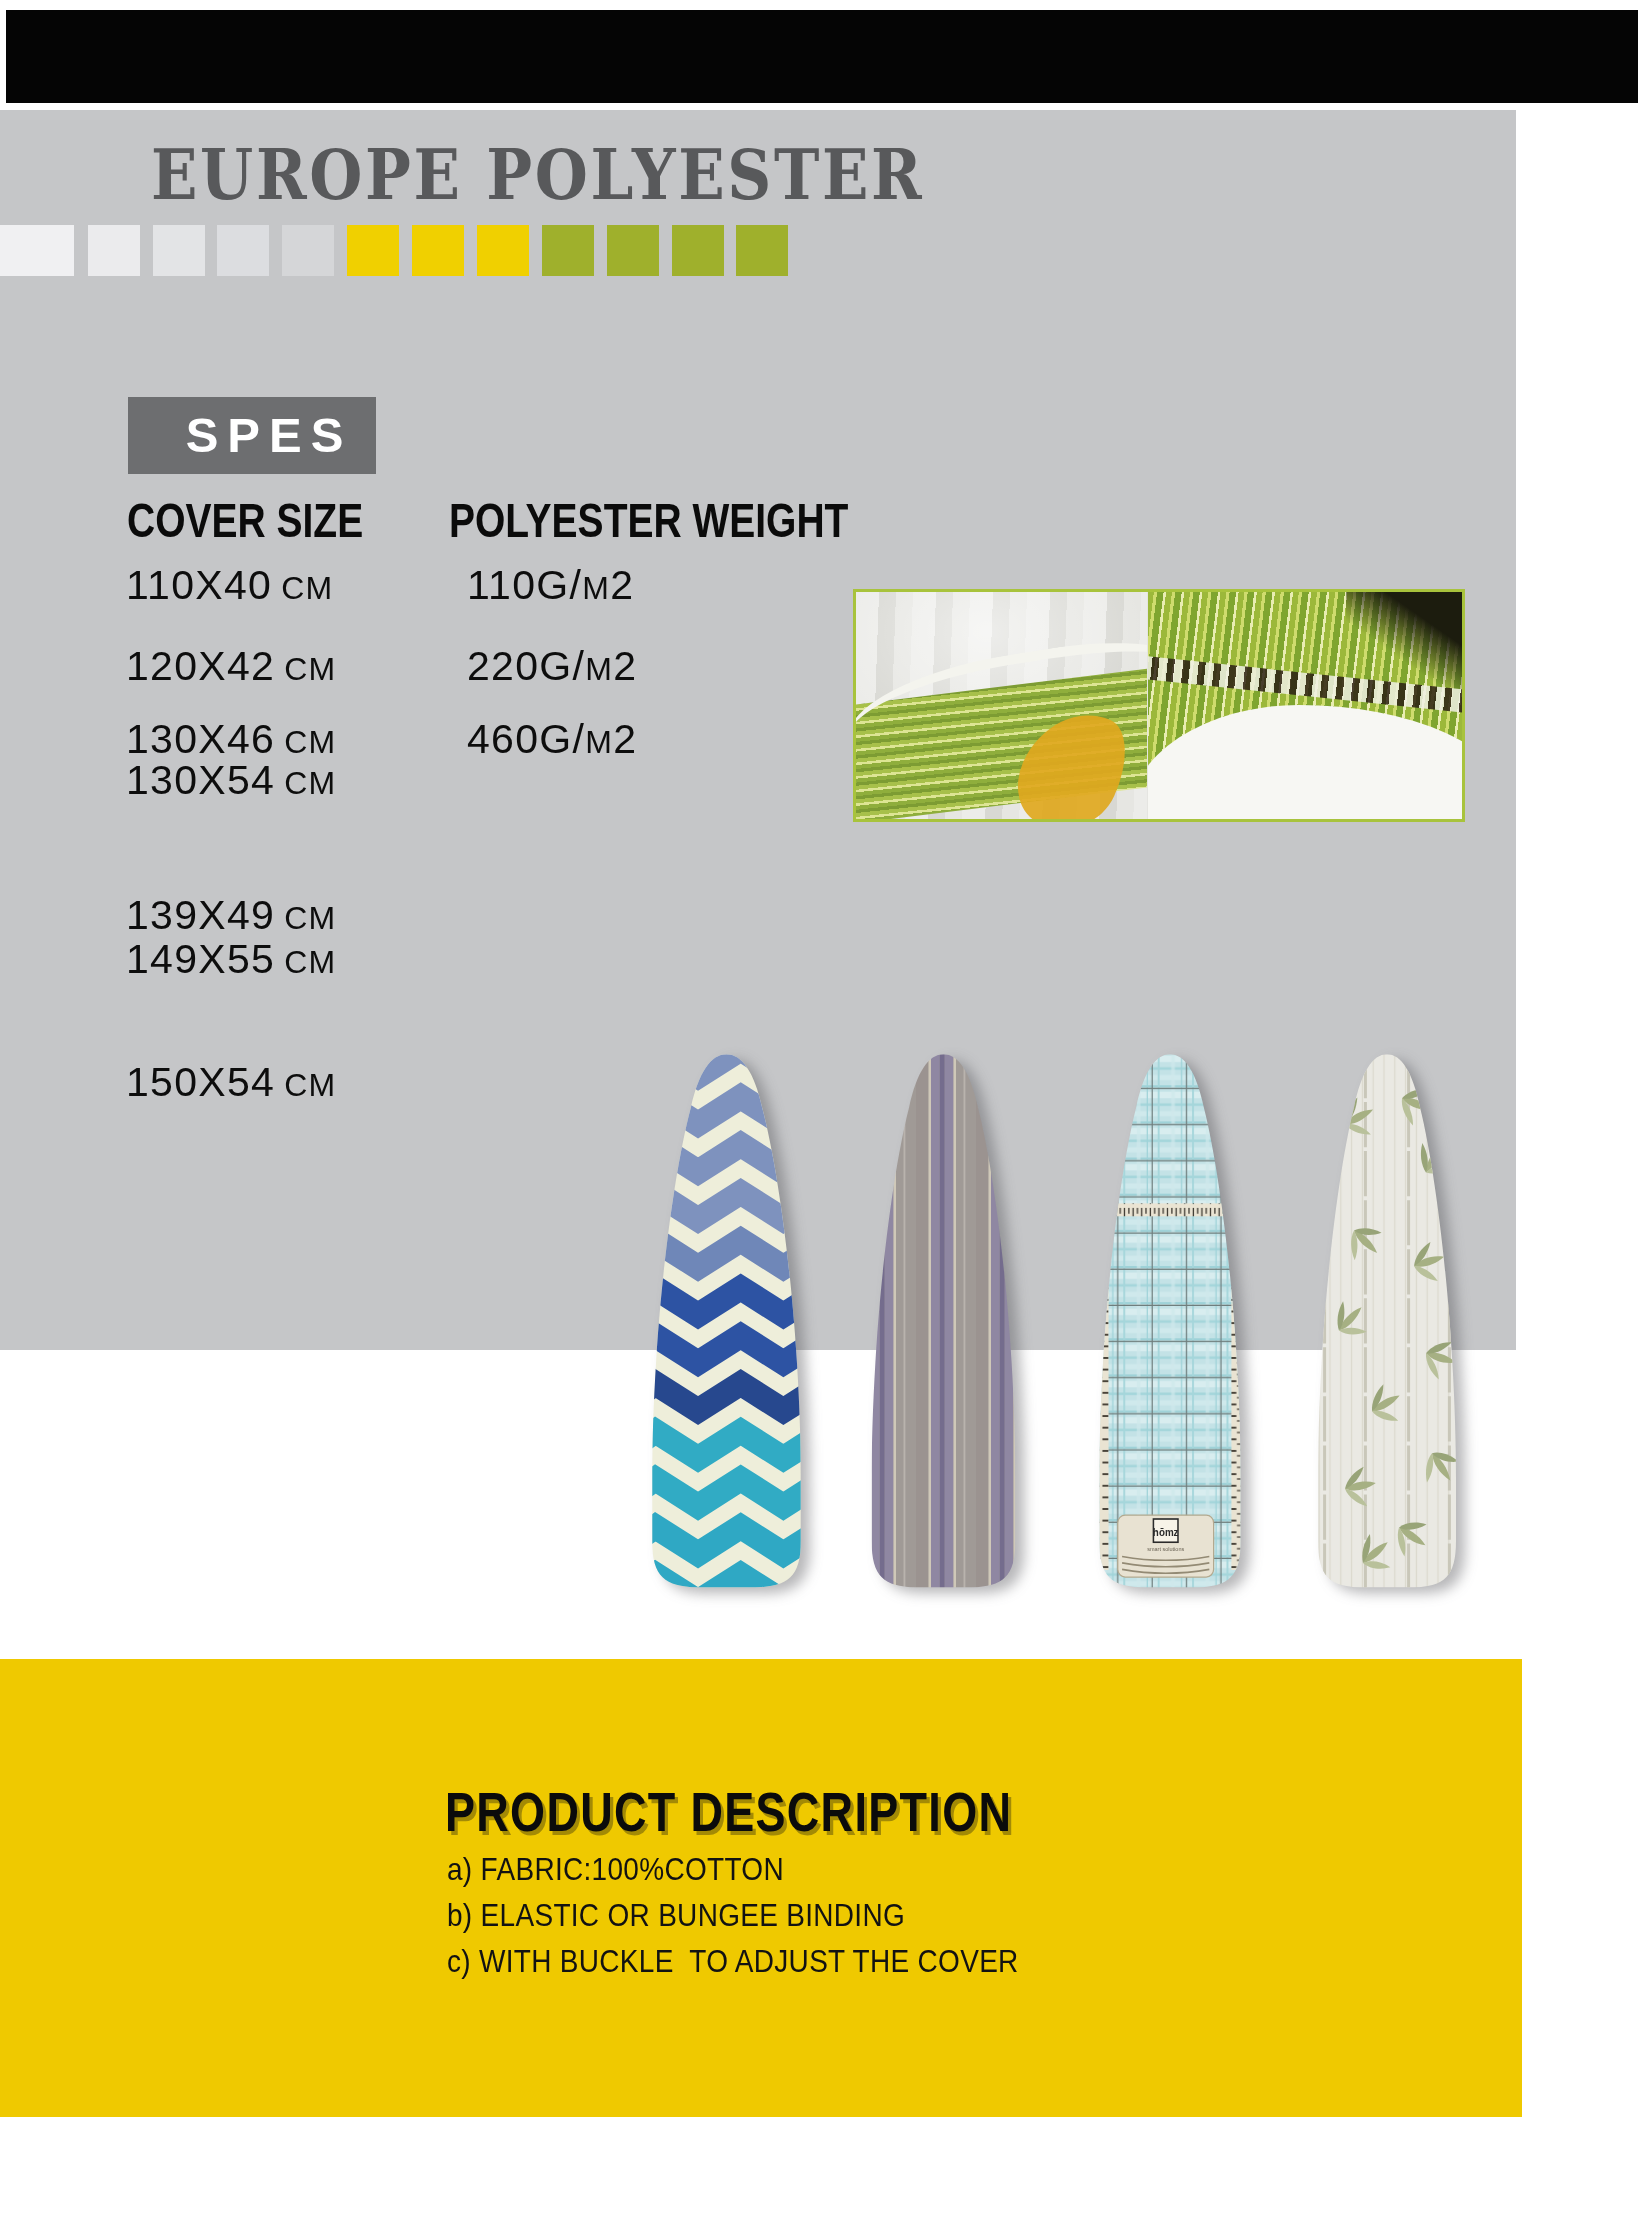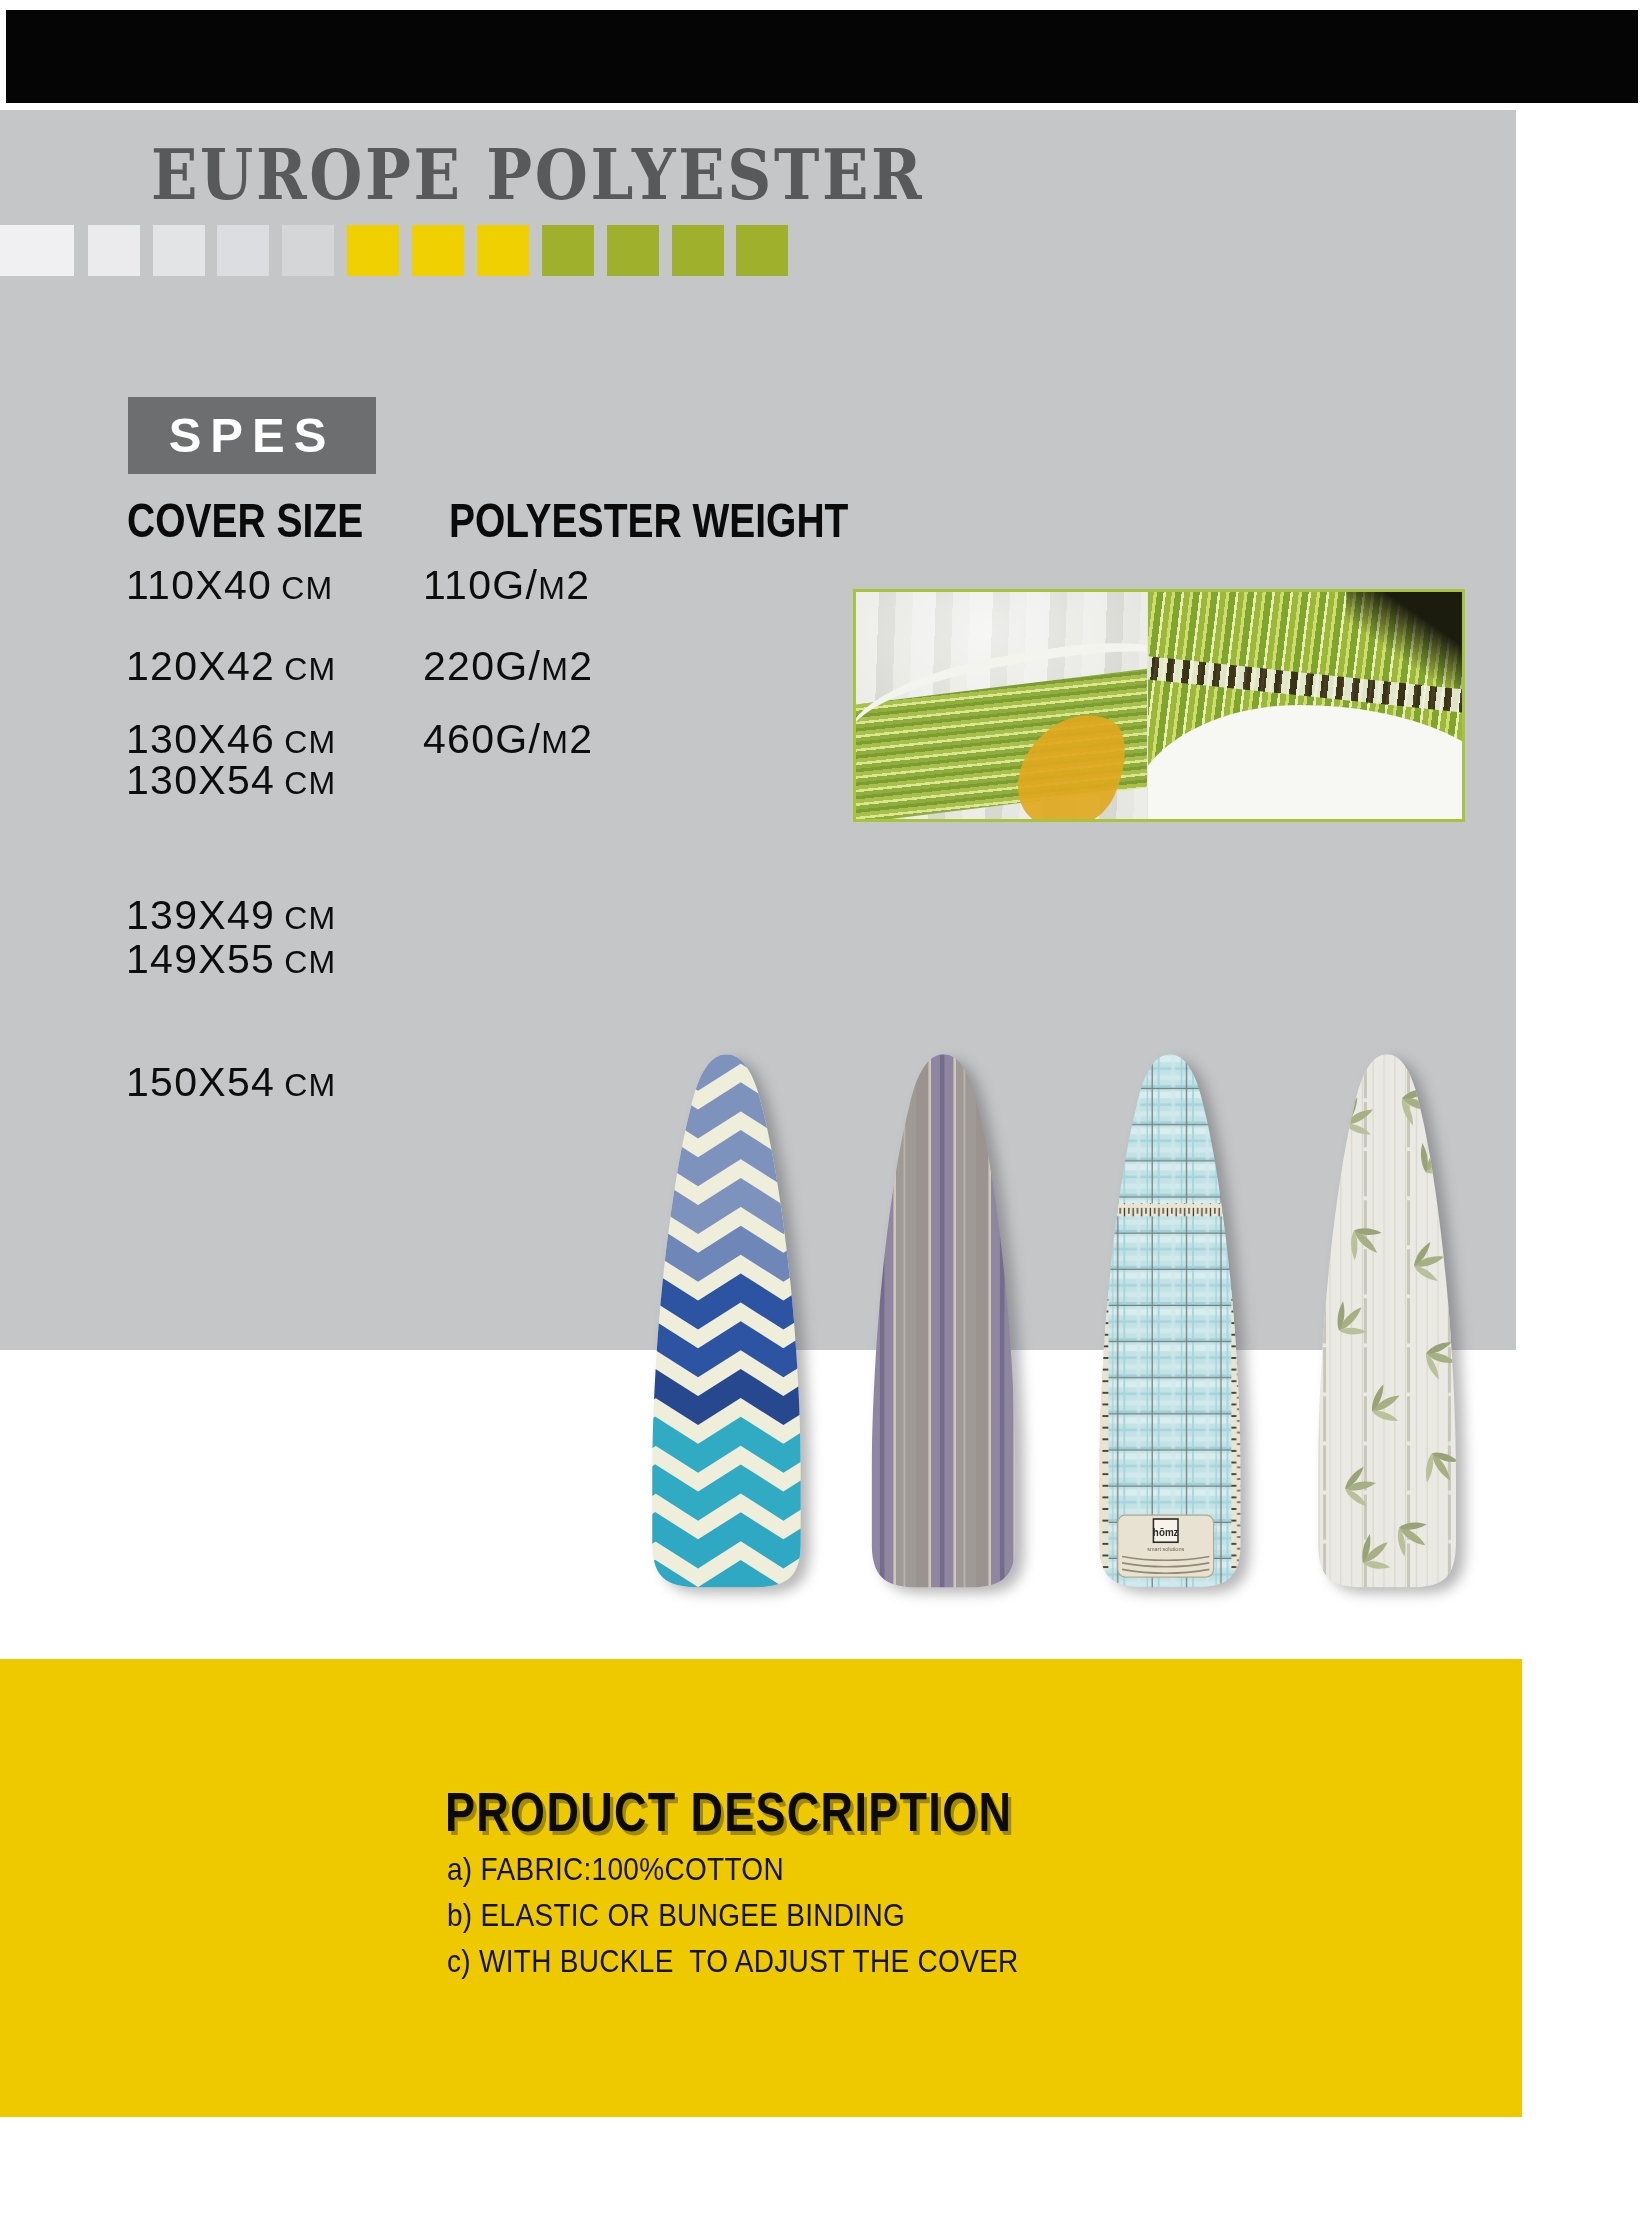--- a/index.html
+++ b/index.html
@@ -20,32 +20,32 @@
   
   .sq{position:absolute;top:225px;height:51px;width:52px;}
   .sq:nth-child(1){left:0;width:74px}.sq:nth-child(2){left:88px}.sq:nth-child(3){left:153px}
   .sq:nth-child(4){left:217px}.sq:nth-child(5){left:282px}.sq:nth-child(6){left:347px}
   .sq:nth-child(7){left:412px}.sq:nth-child(8){left:477px}.sq:nth-child(9){left:542px}
   .sq:nth-child(10){left:607px}.sq:nth-child(11){left:672px}.sq:nth-child(12){left:736px}
 
   
   #spes-box{position:absolute;left:128px;top:397px;width:248px;height:77px;background:#6d6e70;}
   #spes-box span{display:block;width:100%;text-align:center;line-height:77px;color:#ffffff;
-      font-weight:bold;font-size:49px;letter-spacing:9px;}
+      font-weight:bold;font-size:49px;letter-spacing:9px;margin-left:17px;}
 
   .techno{font-weight:bold;font-size:39px;color:#0b0b0b;letter-spacing:0px;
       transform:scaleY(1.22);transform-origin:top left;white-space:nowrap;position:absolute;}
   #col-head-1{left:127px;top:494px;}
   #col-head-2{left:449px;top:494px;}
 
   .spec-text{position:absolute;font-size:41px;color:#0d0d0d;letter-spacing:1.3px;white-space:nowrap;
       line-height:43px;}
   .spec-text .unit{font-size:32px;margin-left:9px;}
   .spec-text .wunit{font-size:32px;}
-  .c1{left:126px}.c2{left:423px}
+  .c1{left:126px}.c2{left:467px}
   .r1{top:564px}.r2{top:645px}.r3{top:718px}.r4{top:759px}.r5{top:894px}.r6{top:938px}.r7{top:1061px}
 
   
   #photo{position:absolute;left:853px;top:589px;width:606px;height:227px;border:3.9px solid #a8c33c;
       background:#e5e5e1;}
   #photo .half{position:absolute;top:0;height:100%;overflow:hidden;}
   #ph-left{left:0;width:291px;
       background:repeating-linear-gradient(92deg,#ecece9 0 23px,#d8d8d3 23px 40px,#e6e6e2 40px 57px);}
   #ph-left .fleece-shine{position:absolute;left:0;top:0;width:100%;height:70%;
       background:radial-gradient(ellipse at 45% 25%,rgba(255,255,255,.55),rgba(255,255,255,0) 70%);}

